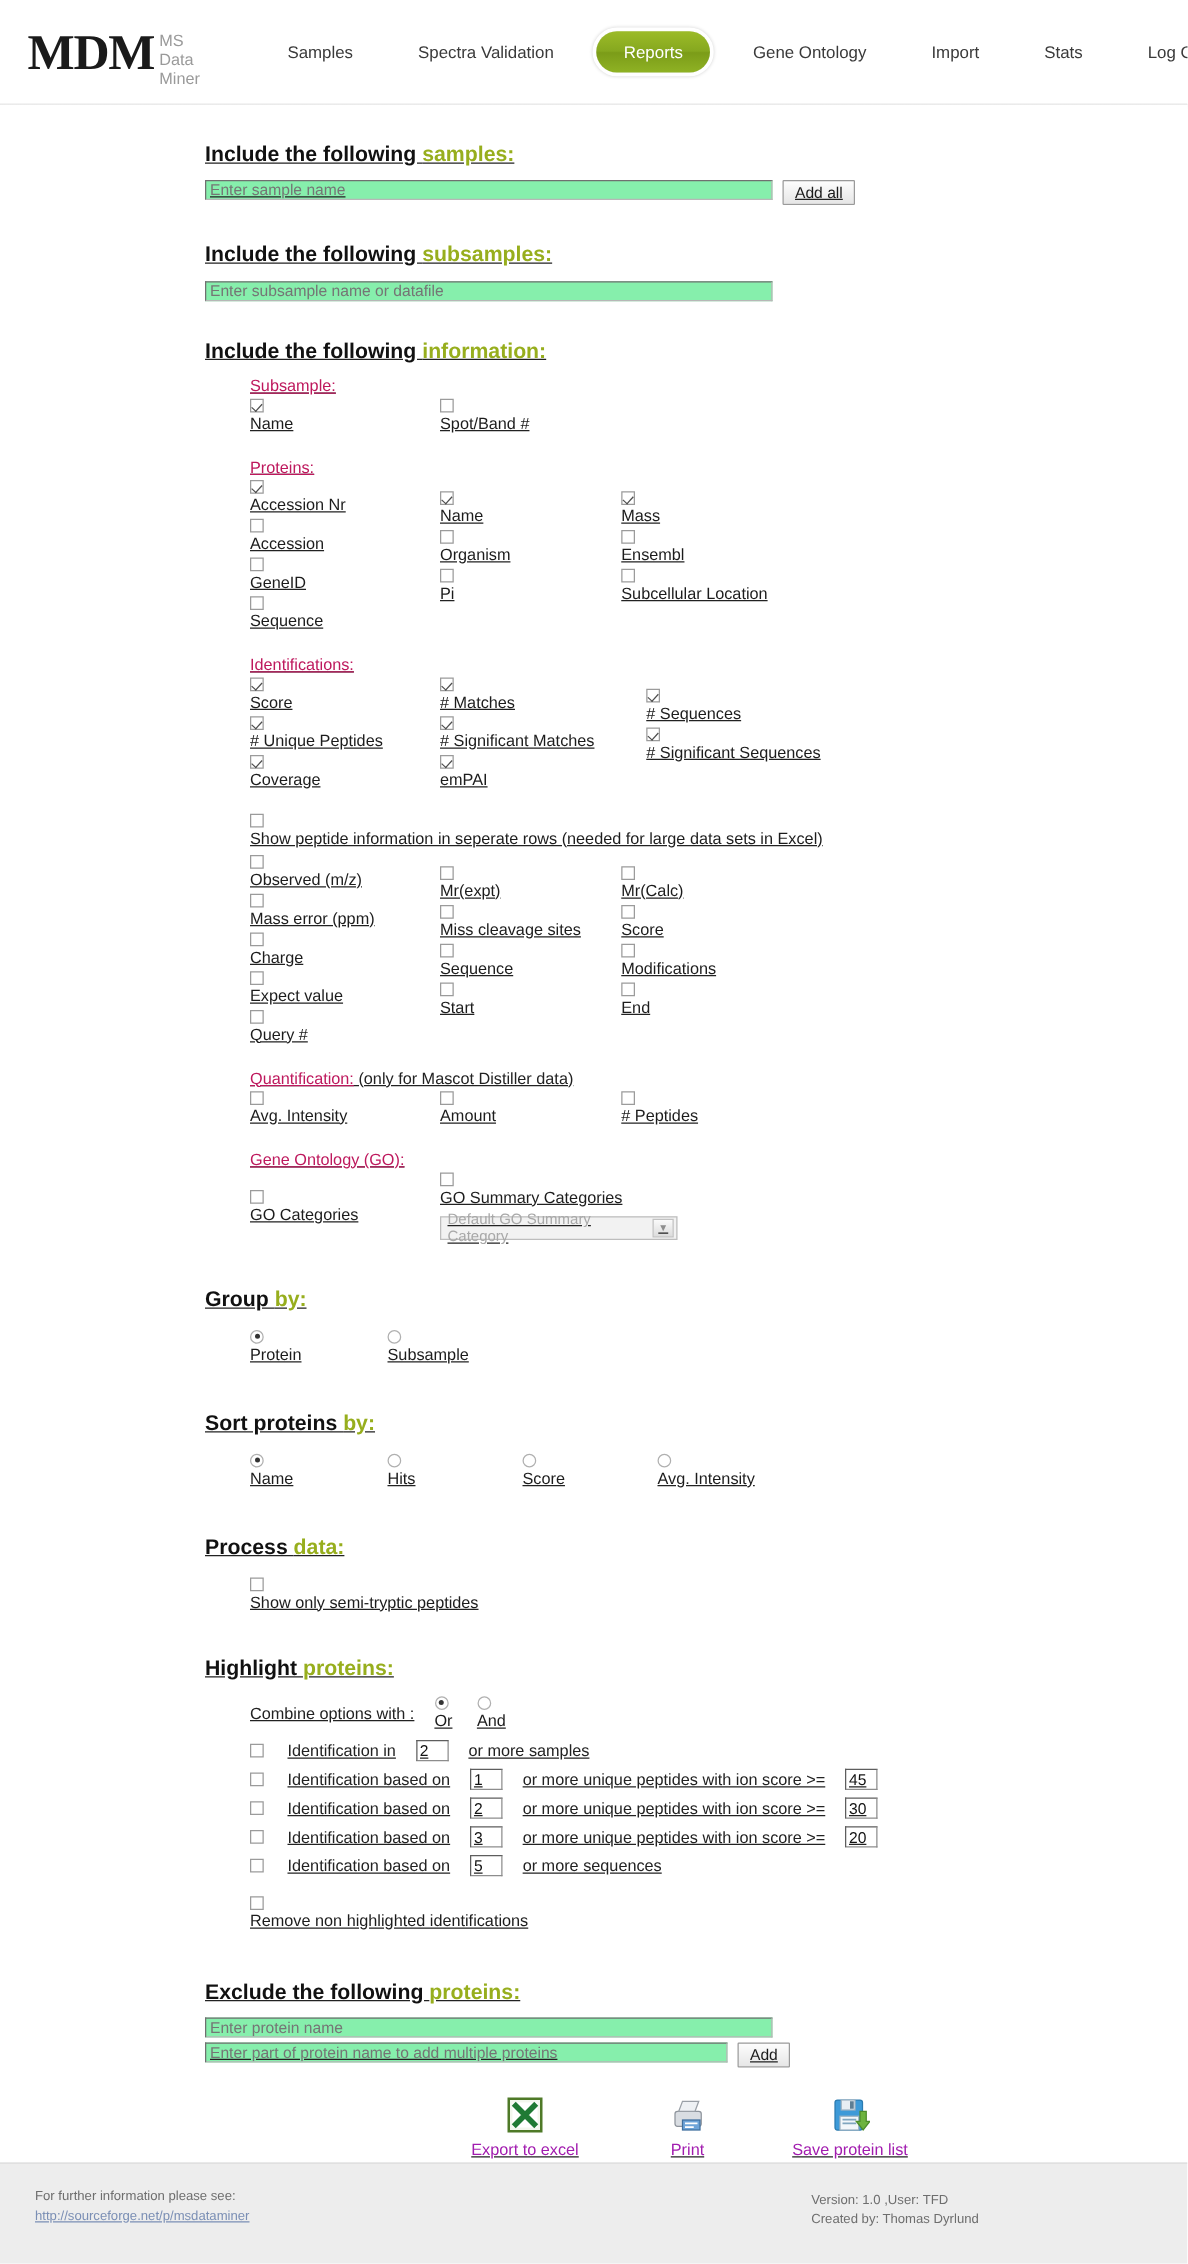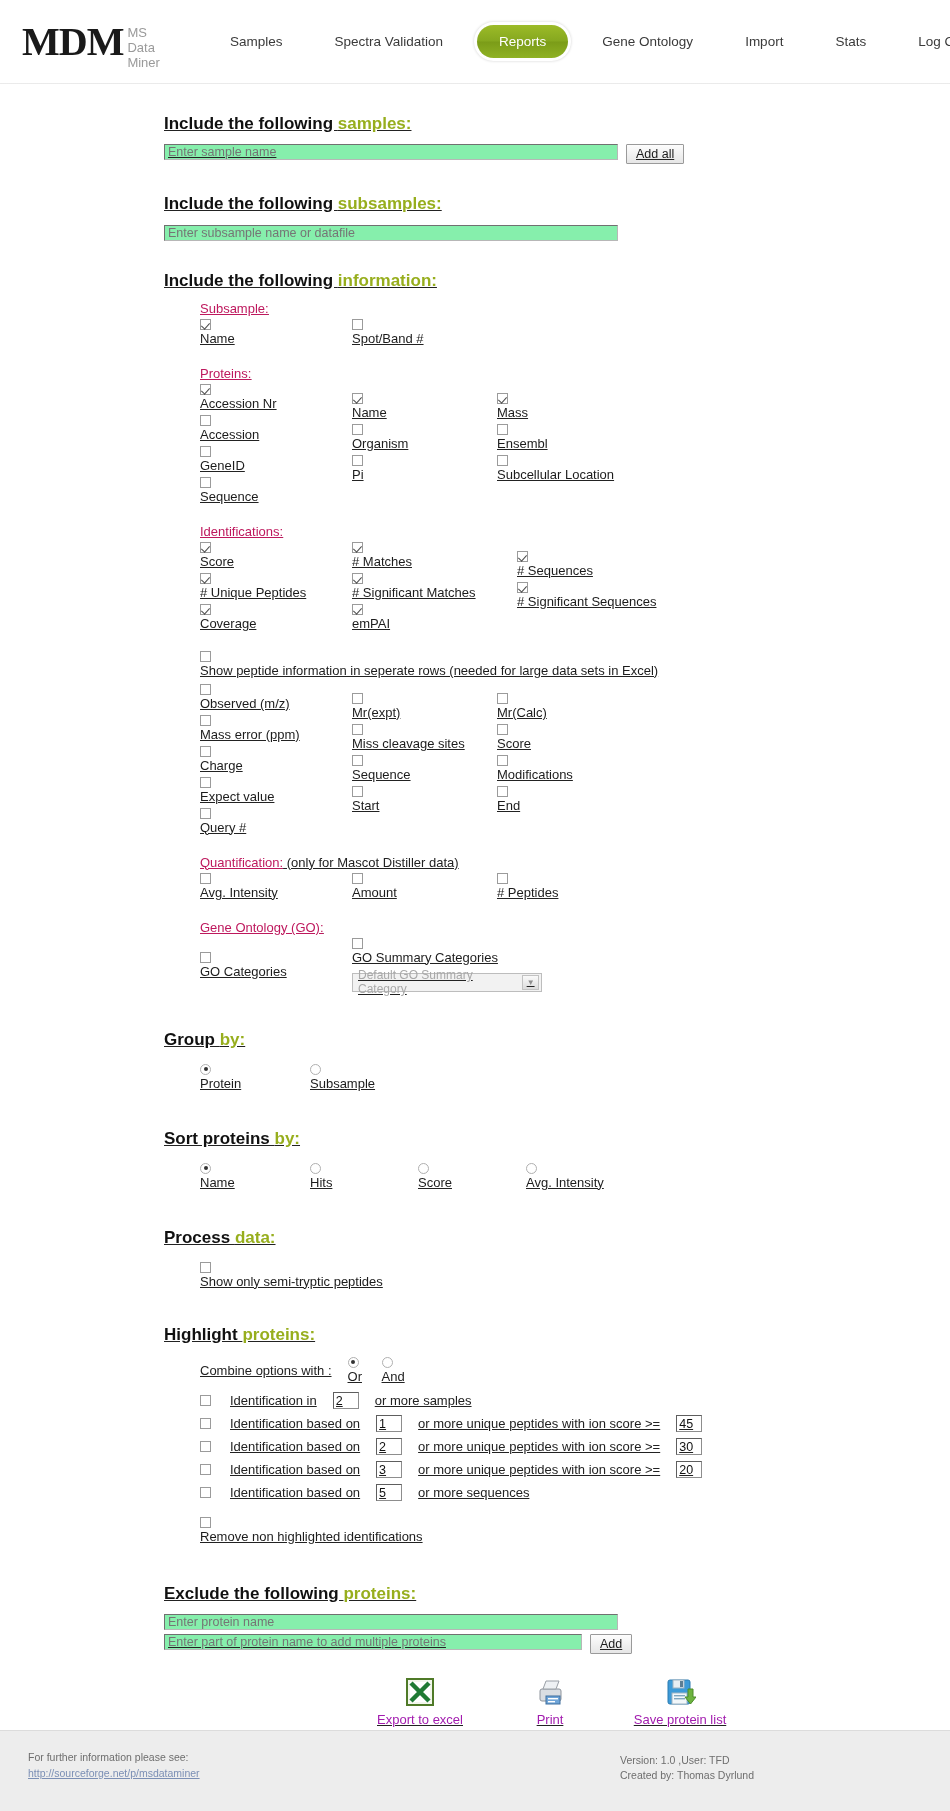--- a/index.html
+++ b/index.html
@@ -191,21 +191,21 @@
   #footer {
     position:absolute;
     left:0; right:0; bottom:0;
     height: 81px;
     background: #ededed;
     border-top: 1px solid #dcdcdc;
     font-size: 10.5px;
     color: #6e6e6e;
   }
   #footer .fl { position:absolute; left: 28px; top: 18px; line-height: 16px; }
-  #footer .fr { position:absolute; left: 620px; top: 22px; line-height: 15px; text-align:left; }
+  #footer .fr { position:absolute; left: 649px; top: 22px; line-height: 15px; text-align:left; }
   #footer a { color:#7b8fb5; text-decoration: underline; }
 </style>
 </head>
 <body>
 
 <div id="header">
   <span class="logo-mdm">MDM</span>
   <span class="logo-sub">MS Data Miner</span>
   <div class="nav">
     <a href="#">Samples</a>

